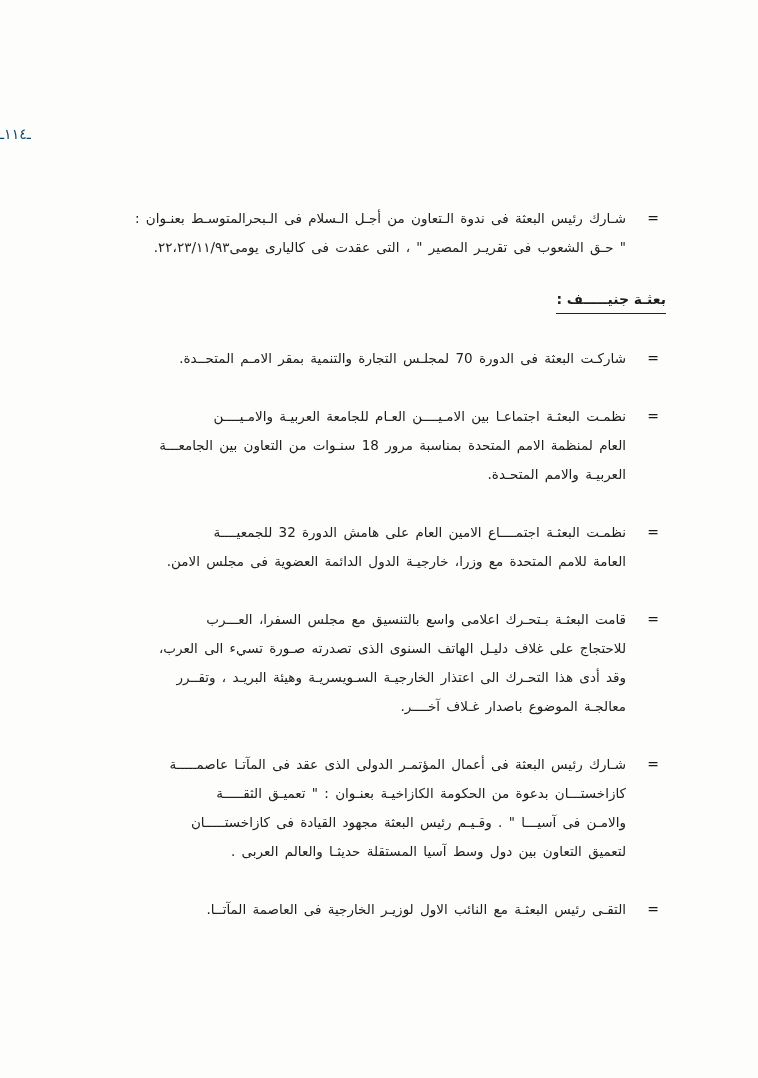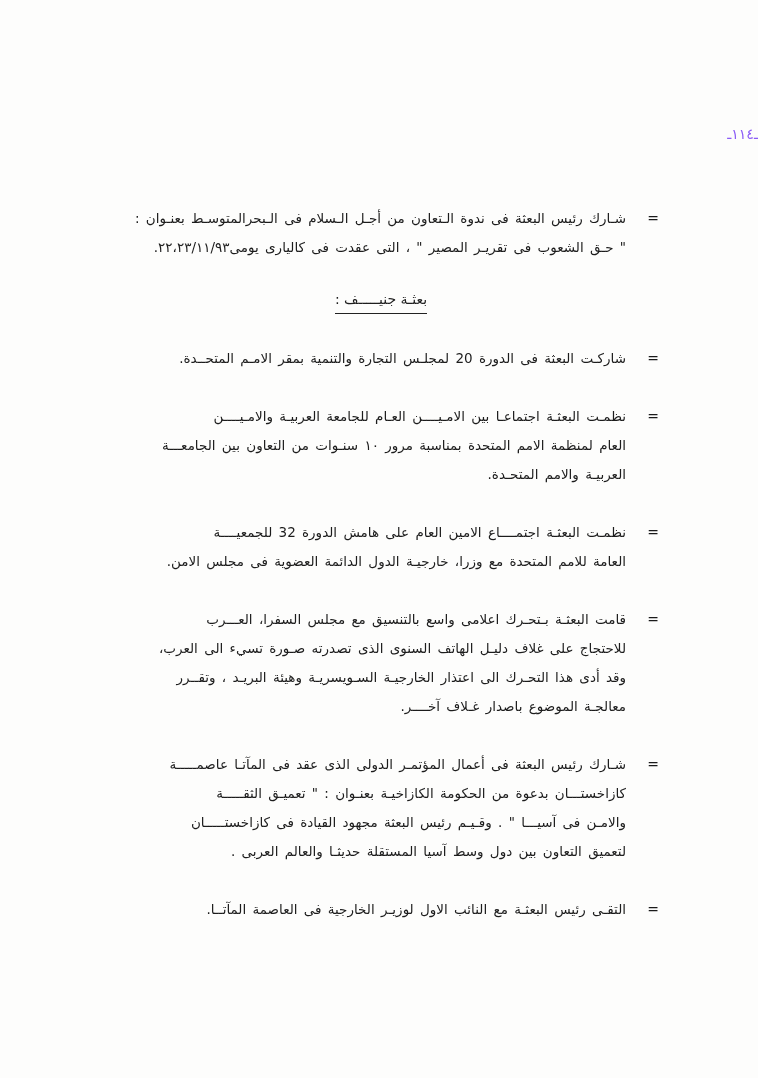--- a/index.html
+++ b/index.html
@@ -13,38 +13,38 @@
     height: 1078px;
     background: #fdfdfc;
     overflow: hidden;
     direction: rtl;
     font-family: "DejaVu Sans", sans-serif;
     color: #1e1e1e;
     box-sizing: border-box;
     padding-top: 126px;
   }
   .page-number {
-    text-align: right;
+    text-align: left;
     font-size: 14px;
     letter-spacing: 1px;
-    color: #8b5cf6;
+    color: #0c4a6e;
     height: 20px;
   }
   .content {
     padding: 0 92px 0 96px;
   }
   .section-intro {
     margin-top: 58px;
   }
   .section-heading {
     display: block;
-    text-align: center;
+    text-align: right;
     margin: 14px 0 30px 0;
     font-size: 14px;
-    font-weight: normal;
+    font-weight: bold;
   }
   .section-heading .heading-text {
     display: inline-block;
     border-bottom: 1.5px solid #222;
     padding-bottom: 6px;
     letter-spacing: 0.5px;
   }
   .item {
     display: flex;
     flex-direction: row; 
@@ -87,27 +87,27 @@
       </div>
     </div>
 
     <div class="section">
       <h2 class="section-heading">
         <span class="heading-text">بعثـة جنيـــــف :</span>
       </h2>
 
       <div class="item">
         <span class="marker">=</span>
-        <div class="text">شاركـت البعثة   فى الدورة 20   لمجلـس التجارة والتنمية بمقر الامـم المتحــدة.</div>
+        <div class="text">شاركـت البعثة   فى الدورة 70   لمجلـس التجارة والتنمية بمقر الامـم المتحــدة.</div>
       </div>
 
       <div class="item">
         <span class="marker">=</span>
         <div class="text">نظمـت البعثـة اجتماعـا بين الامـيــــن العـام للجامعة العربيـة والامـيــــن
-العام لمنظمة الامم المتحدة بمناسبة مرور ١٠ سنـوات من التعاون بين الجامعـــة
+العام لمنظمة الامم المتحدة بمناسبة مرور 18 سنـوات من التعاون بين الجامعـــة
 العربيـة والامم المتحـدة.</div>
       </div>
 
       <div class="item">
         <span class="marker">=</span>
         <div class="text">نظمـت البعثـة   اجتمــــاع الامين العام على هامش الدورة 32 للجمعيــــة
 العامة للامم المتحدة مع وزرا، خارجيـة الدول الدائمة العضوية فى مجلس الامن.</div>
       </div>
 
       <div class="item">

